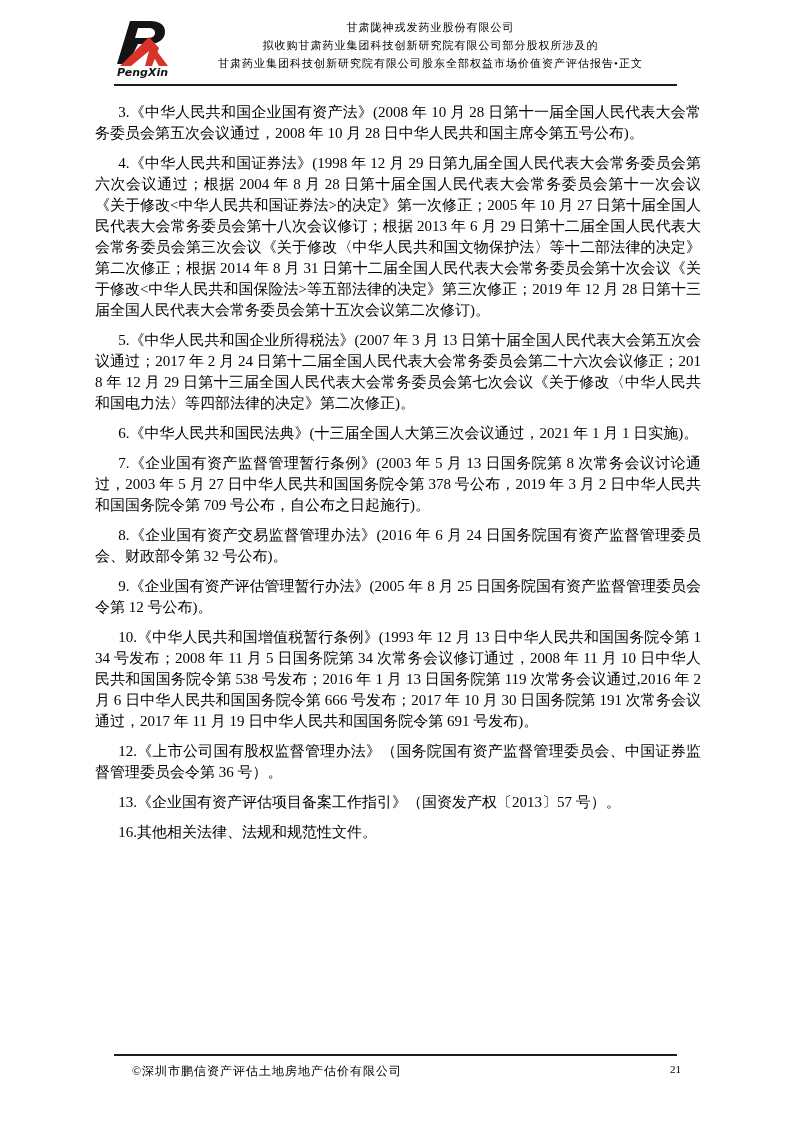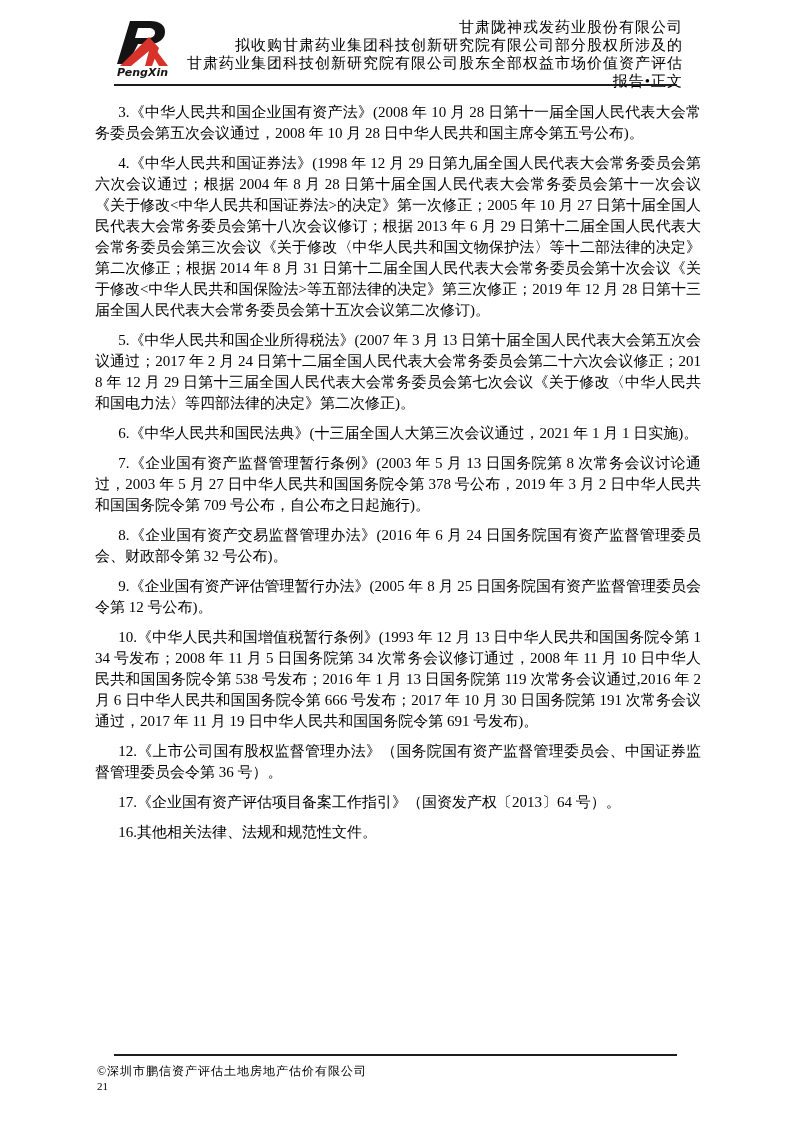--- a/index.html
+++ b/index.html
@@ -14,22 +14,22 @@
 
   
   .header {
     position:absolute; left:114px; top:16px; width:569px; height:62px;
   }
   .logo {
     position:absolute; left:2px; top:4px; width:64px; height:58px;
   }
   .header-lines {
     position:absolute; right:0; top:2px; width:505px;
-    text-align:right;
-    font-size:15px; line-height:18px;
+    text-align:center;
+    font-size:11px; line-height:18px;
     letter-spacing:1px;
   }
   .header-rule {
     position:absolute; left:114px; top:84px; width:563px; height:2px;
     background:#1c1c1c;
   }
 
   
   .doc-body {
     position:absolute; left:95px; top:102px; width:606px;
@@ -41,22 +41,22 @@
     text-indent:1.55em;
     word-break:break-all;
   }
 
   
   .footer-rule {
     position:absolute; left:114px; top:1054px; width:563px; height:2px;
     background:#1c1c1c;
   }
   .footer {
-    position:absolute; left:97px; top:1063px; width:563px;
-    display:flex; justify-content:space-between; align-items:flex-start;flex-direction:column;
+    position:absolute; left:132px; top:1063px; width:563px;
+    display:flex; justify-content:space-between; align-items:flex-start;
   }
   .footer .copyright {
     font-size:12px; letter-spacing:1px;
   }
   .footer .page-number {
     font-size:11px; padding-right:14px;
   }
 </style>
 </head>
 <body>
@@ -84,21 +84,21 @@
   <div class="doc-body">
     <p>3.《中华人民共和国企业国有资产法》(2008 年 10 月 28 日第十一届全国人民代表大会常务委员会第五次会议通过，2008 年 10 月 28 日中华人民共和国主席令第五号公布)。</p>
     <p>4.《中华人民共和国证券法》(1998 年 12 月 29 日第九届全国人民代表大会常务委员会第六次会议通过；根据 2004 年 8 月 28 日第十届全国人民代表大会常务委员会第十一次会议《关于修改&lt;中华人民共和国证券法&gt;的决定》第一次修正；2005 年 10 月 27 日第十届全国人民代表大会常务委员会第十八次会议修订；根据 2013 年 6 月 29 日第十二届全国人民代表大会常务委员会第三次会议《关于修改〈中华人民共和国文物保护法〉等十二部法律的决定》第二次修正；根据 2014 年 8 月 31 日第十二届全国人民代表大会常务委员会第十次会议《关于修改&lt;中华人民共和国保险法&gt;等五部法律的决定》第三次修正；2019 年 12 月 28 日第十三届全国人民代表大会常务委员会第十五次会议第二次修订)。</p>
     <p>5.《中华人民共和国企业所得税法》(2007 年 3 月 13 日第十届全国人民代表大会第五次会议通过；2017 年 2 月 24 日第十二届全国人民代表大会常务委员会第二十六次会议修正；2018 年 12 月 29 日第十三届全国人民代表大会常务委员会第七次会议《关于修改〈中华人民共和国电力法〉等四部法律的决定》第二次修正)。</p>
     <p>6.《中华人民共和国民法典》(十三届全国人大第三次会议通过，2021 年 1 月 1 日实施)。</p>
     <p>7.《企业国有资产监督管理暂行条例》(2003 年 5 月 13 日国务院第 8 次常务会议讨论通过，2003 年 5 月 27 日中华人民共和国国务院令第 378 号公布，2019 年 3 月 2 日中华人民共和国国务院令第 709 号公布，自公布之日起施行)。</p>
     <p>8.《企业国有资产交易监督管理办法》(2016 年 6 月 24 日国务院国有资产监督管理委员会、财政部令第 32 号公布)。</p>
     <p>9.《企业国有资产评估管理暂行办法》(2005 年 8 月 25 日国务院国有资产监督管理委员会令第 12 号公布)。</p>
     <p>10.《中华人民共和国增值税暂行条例》(1993 年 12 月 13 日中华人民共和国国务院令第 134 号发布；2008 年 11 月 5 日国务院第 34 次常务会议修订通过，2008 年 11 月 10 日中华人民共和国国务院令第 538 号发布；2016 年 1 月 13 日国务院第 119 次常务会议通过,2016 年 2 月 6 日中华人民共和国国务院令第 666 号发布；2017 年 10 月 30 日国务院第 191 次常务会议通过，2017 年 11 月 19 日中华人民共和国国务院令第 691 号发布)。</p>
     <p>12.《上市公司国有股权监督管理办法》（国务院国有资产监督管理委员会、中国证券监督管理委员会令第 36 号）。</p>
-    <p>17.《企业国有资产评估项目备案工作指引》（国资发产权〔2013〕64 号）。</p>
+    <p>13.《企业国有资产评估项目备案工作指引》（国资发产权〔2013〕57 号）。</p>
     <p>16.其他相关法律、法规和规范性文件。</p>
   </div>
 
   <div class="footer-rule"></div>
   <div class="footer">
     <span class="copyright">©深圳市鹏信资产评估土地房地产估价有限公司</span>
     <span class="page-number">21</span>
   </div>
 
 </div>

